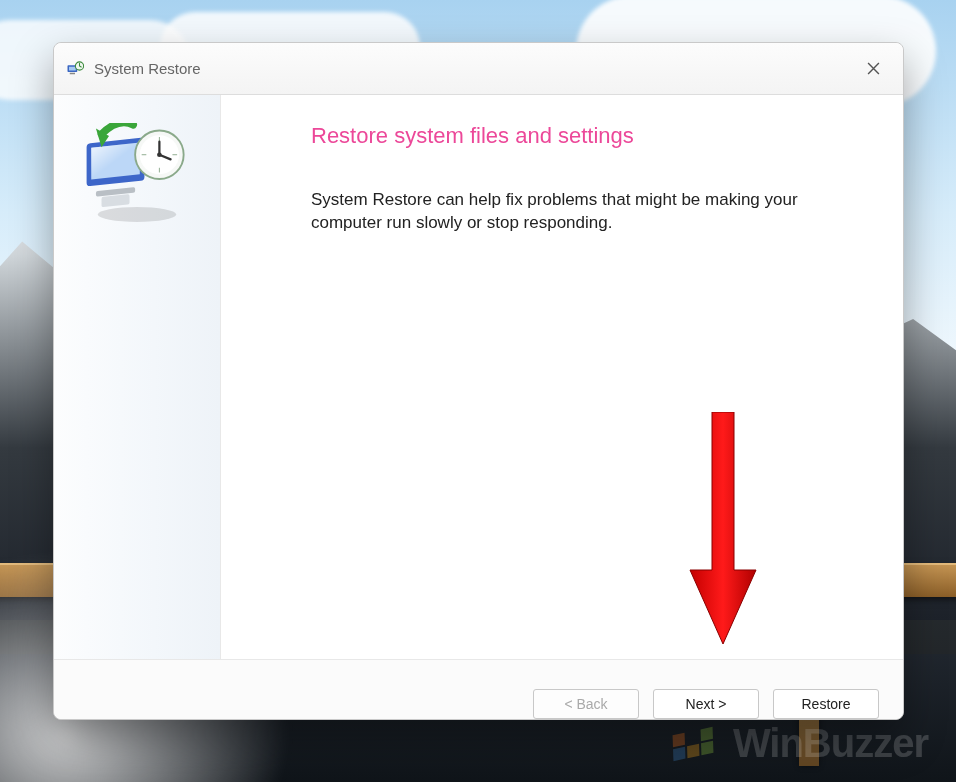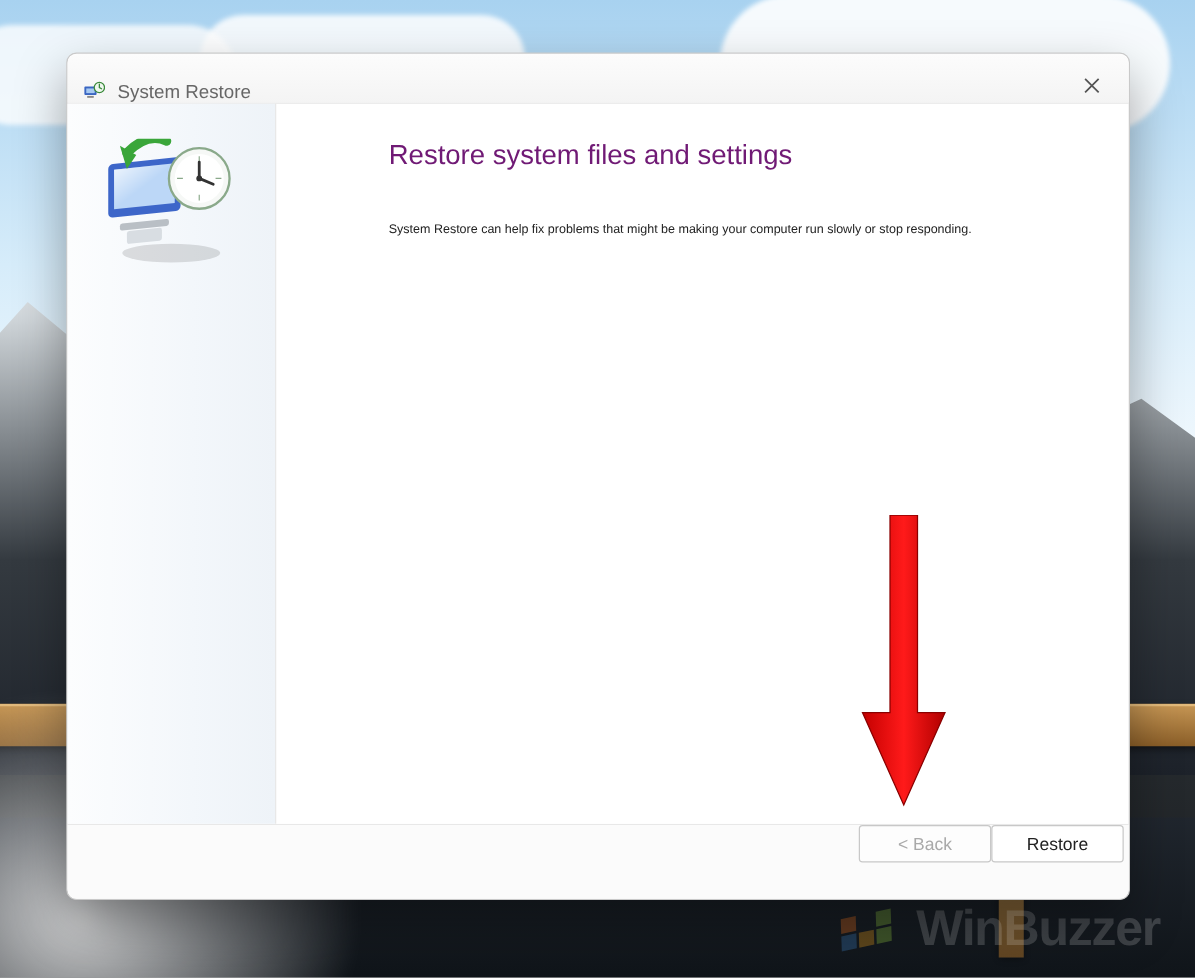--- a/index.html
+++ b/index.html
@@ -53,42 +53,42 @@
   .cross:before{left:45px;top:0;width:20px;height:100%;}
   .cross:after{top:26px;left:0;width:100%;height:20px;}
 
   
   .dialog {
     position:absolute; left:53px; top:42px; width:851px; height:678px; z-index:5;
     background:#ffffff; border:1px solid #c9c9c9; border-radius:8px;
     box-shadow:0 18px 40px rgba(0,0,0,.35);
     display:flex; flex-direction:column;
   }
-  .titlebar { height:40px; display:flex; align-items:flex-end; padding:0 8px 0 12px;
+  .titlebar { height:52px; display:flex; align-items:center; padding:0 8px 0 12px;
     border-bottom:1px solid #ddd; background:linear-gradient(#fcfcfc,#f4f4f4);
     border-radius:8px 8px 0 0;}
   .titlebar .app-icon { width:18px; height:18px; margin-right:10px; }
   .titlebar .title { color:#666; font-size:15px; }
   .titlebar .spacer { flex:1; }
   .titlebar .close-btn { width:44px; height:28px; display:flex; align-items:center;
     justify-content:center; border-radius:4px; color:#555; cursor:pointer;}
   .titlebar .close-btn svg{width:13px;height:13px;}
 
   .body { flex:1; display:flex; min-height:0;}
   .sidebar { width:167px; background:linear-gradient(to right,#fcfdfe,#f3f7fb 60%,#eef3f8);
     border-right:1px solid #e8e8e8; display:flex; justify-content:center; padding-top:28px;}
   .restore-icon { width:112px; height:100px; position:relative; }
 
   .content { flex:1; padding:28px 34px 10px 90px; color:#222;}
-  .content h1 { font-weight:400; color:#701a75; font-size:22px; margin-bottom:40px;}
-  .content p { font-size:10px; line-height:1.35; margin-bottom:26px; max-width:520px;}
+  .content h1 { font-weight:400; color:#ec4899; font-size:22px; margin-bottom:40px;}
+  .content p { font-size:17px; line-height:1.35; margin-bottom:26px; max-width:520px;}
 
   .buttonbar { height:60px; border-top:1px solid #e8e8e8;
-    display:flex; justify-content:flex-end; align-items:flex-start; gap:0;
-    padding:0 4px; background:#fbfbfb; border-radius:0 0 8px 8px;}
+    display:flex; justify-content:flex-end; align-items:flex-end; gap:14px;
+    padding:0 24px; background:#fbfbfb; border-radius:0 0 8px 8px;}
   .buttonbar button { min-width:106px; height:30px; font-size:14px;
     background:#fff; border:1px solid #c8c8c8; border-radius:3px;
     color:#222; cursor:pointer; font-family:inherit;}
   .buttonbar button[disabled]{ color:#a9a9a9; cursor:default; background:#fdfdfd;}
 
   
   .arrow { position:absolute; left:688px; top:412px; z-index:6; pointer-events:none;}
 </style>
 </head>
 <body>
@@ -165,20 +165,21 @@
     </div>
 
     <div class="content">
       <h1>Restore system files and settings</h1>
       <p>System Restore can help fix problems that might be making your computer run slowly or stop responding.</p>
     </div>
   </div>
 
   <div class="buttonbar">
     <button disabled="">&lt; Back</button>
+    <button>Next &gt;</button>
     <button>Restore</button>
   </div>
 </div>
 
 <svg class="arrow" width="70" height="235">
   <defs>
     <linearGradient id="ar" x1="0" y1="0" x2="1" y2="0">
       <stop offset="0" stop-color="#c40000"></stop>
       <stop offset=".5" stop-color="#ff1a1a"></stop>
       <stop offset="1" stop-color="#b00000"></stop>

